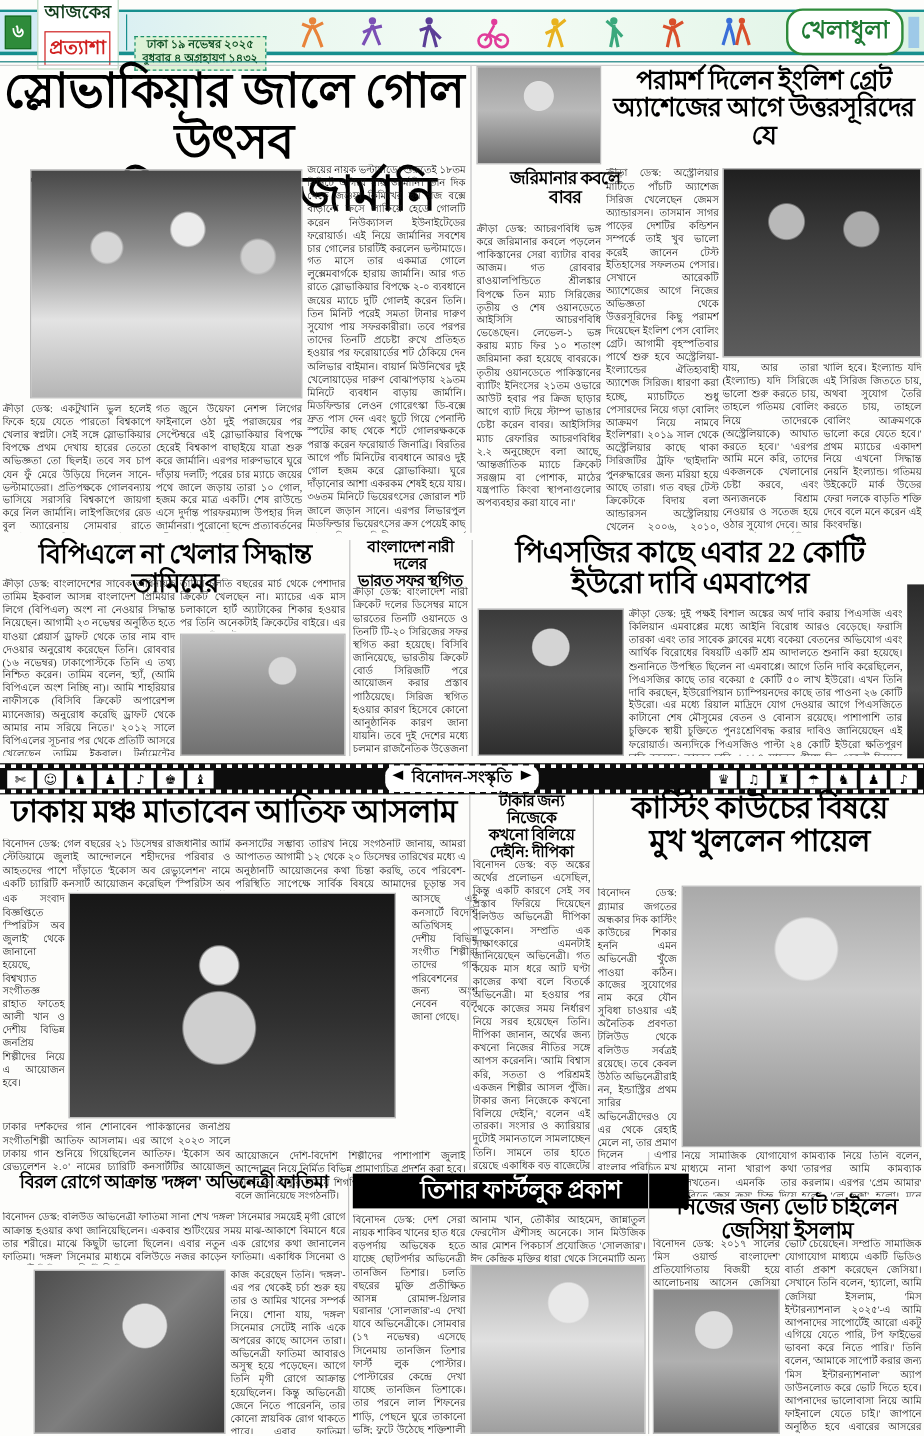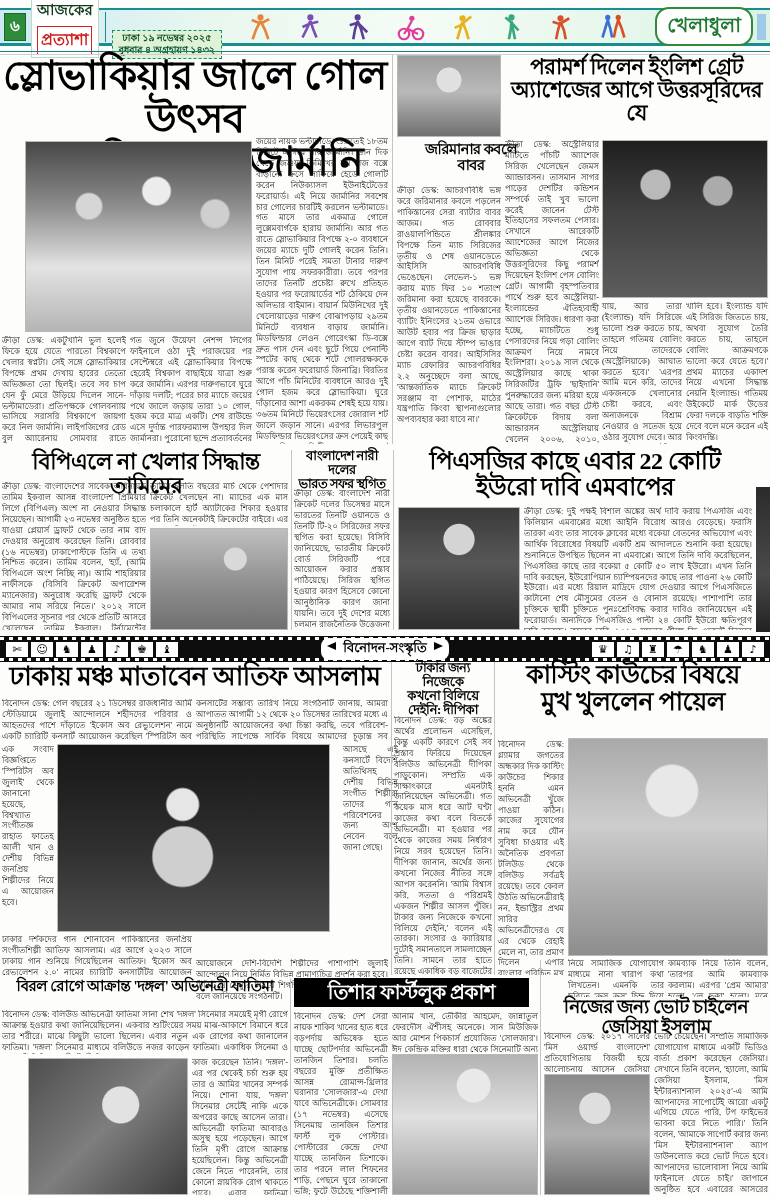--- a/index.html
+++ b/index.html
@@ -271,21 +271,21 @@
   <div class="txt" style="left:668px;top:959px;width:100px;height:38px;">কামব্যাক নিয়ে তিনি বলেন, 'তারপর আমি কামব্যাক করলাম। এরপর 'প্রেম আমার' হলো, 'লে ছক্কা' হলো। মনে আছে, এক বছরের ব্যবধানে দুটো ছবির শুটিং করেছিলাম।'</div>
 
   <div class="headline" style="left:2px;top:978px;width:286px;font-size:15px;">
     <span>বিরল রোগে আক্রান্ত 'দঙ্গল' অভিনেত্রী ফাতিমা</span>
   </div>
   <div class="txt" style="left:2px;top:1010px;width:286px;height:44px;">বিনোদন ডেস্ক: বলিউড অভিনেত্রী ফাতিমা সানা শেখ 'দঙ্গল' সিনেমার সময়েই মৃগী রোগে আক্রান্ত হওয়ার কথা জানিয়েছিলেন। একবার শুটিংয়ের সময় মাঝ-আকাশে বিমানে ধরে তার শরীরে। মাঝে কিছুটা ভালো ছিলেন। এবার নতুন এক রোগের কথা জানালেন ফাতিমা। 'দঙ্গল' সিনেমার মাধ্যমে বলিউডে নজর কাড়েন ফাতিমা। একাধিক সিনেমা ও কয়েকটি সিরিজেও শীর্ষশিল্পী হিসেবে</div>
   <div class="photo ph-fatima" style="left:28px;top:1058px;width:160px;height:137px;"></div>
   <div class="txt" style="left:192px;top:1058px;width:96px;height:137px;">কাজ করেছেন তিনি। 'দঙ্গল'-এর পর থেকেই চর্চা শুরু হয় তার ও আমির খানের সম্পর্ক নিয়ে। শোনা যায়, 'দঙ্গল' সিনেমার সেটেই নাকি একে অপরের কাছে আসেন তারা। অভিনেত্রী ফাতিমা আবারও অসুস্থ হয়ে পড়েছেন। আগে তিনি মৃগী রোগে আক্রান্ত হয়েছিলেন। কিন্তু অভিনেত্রী জেনে নিতে পারেননি, তার কোনো স্নায়বিক রোগ থাকতে পারে। এবার ফাতিমা জানালেন, তিনি 'বুলিমিয়া' রোগে আক্রান্ত। যার ফলে তিনি প্রায় ২৫০০ ক্যালরির খাবার খান। একথায় নিজের খাওয়া-দাওয়ার ওপর কোনো লাগাম থাকে না তার। অভিনেত্রী নাকি লাগামছাড়া খাওয়া-দাওয়া করছেন গত এক বছর ধরে। ফাতিমার কথায়, 'আমার সঙ্গে খাবারের সম্পর্কটা ভীষণ ট্রিকি। আমি ভেবেছি চলেছি; খেতে লাগাম ছাড়াই খাচ্ছি। তারপর আবার মন খারাপ হচ্ছে।'</div>
   <div class="vrule" style="left:290px;top:978px;height:217px;"></div>
 
-  <div class="headline blackbar" style="left:294px;top:978px;width:235px;height:29px;font-size:20px;font-family:Liberation Serif, serif;">
+  <div class="headline blackbar" style="left:294px;top:978px;width:280px;height:29px;font-size:20px;font-family:Liberation Serif, serif;">
     <span>তিশার ফার্স্টলুক প্রকাশ</span>
   </div>
   <div class="txt" style="left:294px;top:1012px;width:94px;height:183px;">বিনোদন ডেস্ক: দেশ সেরা নায়ক শাকিব খানের হাত ধরে বড়পর্দায় অভিষেক হতে যাচ্ছে ছোটপর্দার অভিনেত্রী তানজিন তিশার। চলতি বছরের মুক্তি প্রতীক্ষিত আসন্ন রোমান্স-থ্রিলার ঘরানার 'সোলজার'-এ দেখা যাবে অভিনেত্রীকে। সোমবার (১৭ নভেম্বর) এসেছে সিনেমায় তানজিন তিশার ফার্স্ট লুক পোস্টার। পোস্টারের কেন্দ্রে দেখা যাচ্ছে তানজিন তিশাকে। তার পরনে লাল শিফনের শাড়ি, পেছনে ঘুরে তাকানো ভঙ্গি; ফুটে উঠেছে শক্তিশালী ও নান্দনিক এক নারীর প্রতিচ্ছবি। চারপাশে ছড়িয়ে থাকা আবহ ও হাতে কামরা থাকায় অনেকেই মনে করছেন তানজিন তিশার চরিত্রটি হতে যাচ্ছে নান্দনিক ও কৌশলী। এমন লুকে এর আগে কখনো দেখা যায়নি এ অভিনেত্রীকে।</div>
   <div class="txt" style="left:392px;top:1012px;width:146px;height:40px;">আনাম খান, তৌকীর আহমেদ, জান্নাতুল ফেরদৌস ঐশীসহ অনেকে। সান মিউজিক আর মোশন পিকচার্স প্রযোজিত 'সোলজার'। ঈদ কেন্দ্রিক মুক্তির ধারা থেকে সিনেমাটি অন্য সময় মুক্তি দেওয়ার পরিকল্পনার কথা জানিয়েছেন নির্মাতা নিজেই।</div>
   <div class="photo ph-tisha" style="left:392px;top:1054px;width:146px;height:141px;"></div>
   <div class="vrule" style="left:540px;top:960px;height:235px;"></div>
 
   <div class="headline" style="left:544px;top:998px;width:224px;font-size:18.5px;">
     <span>নিজের জন্য ভোট চাইলেন জেসিয়া ইসলাম</span>
   </div>

